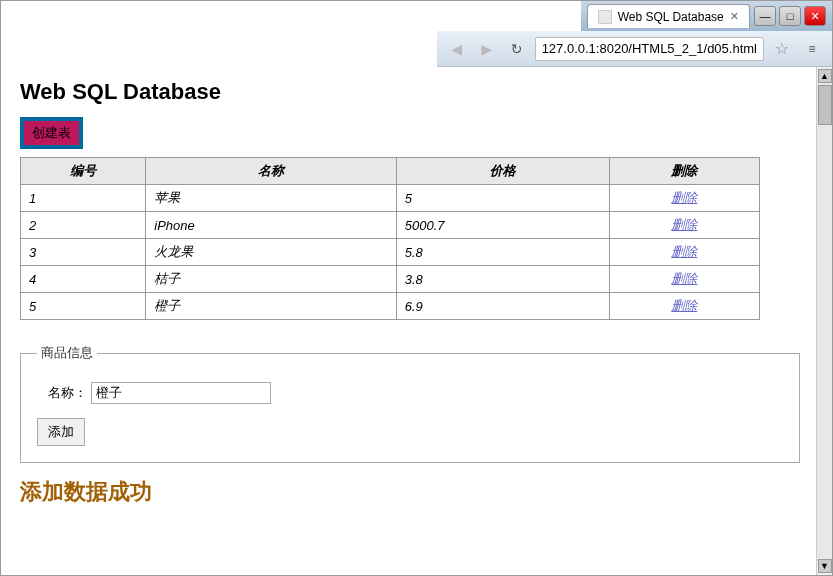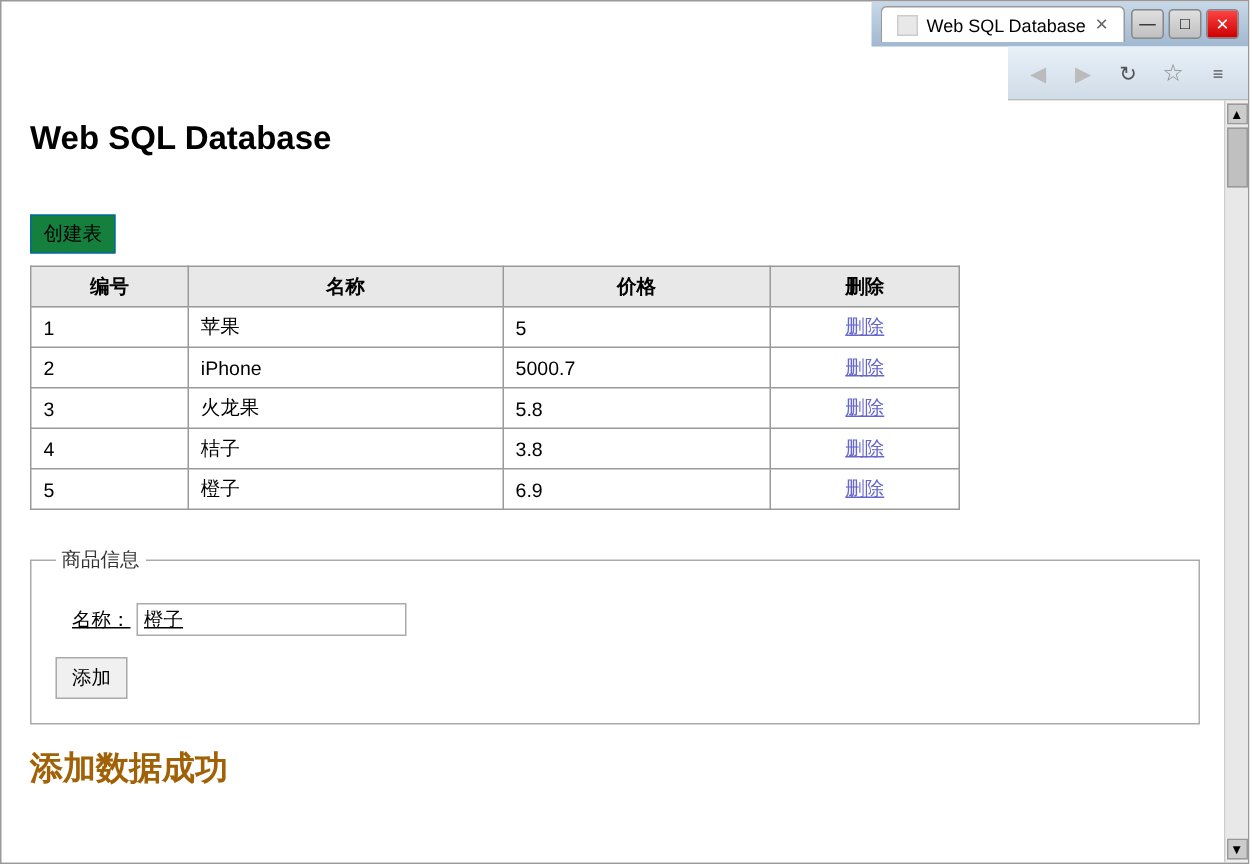--- a/index.html
+++ b/index.html
@@ -133,32 +133,32 @@
 
     .page-title {
       font-size: 22px;
       font-weight: bold;
       margin-bottom: 12px;
       color: #000;
     }
 
     .create-btn {
       padding: 3px 8px;
-      background: #15803d;
-      border: 1px solid #0369a1;
+      background: #be185d;
+      border: 4px solid #0369a1;
       cursor: pointer;
       font-size: 13px;
       margin-bottom: 8px;
-      margin-top: 26px;
     }
 
     
     table {
       border-collapse: collapse;
-      width: 620px;
+      width: 740px;
+      font-style: italic;
     }
     table th, table td {
       border: 1px solid #999;
       padding: 4px 8px;
       font-size: 13px;
     }
     table th {
       background: #e8e8e8;
       text-align: center;
       font-weight: bold;
@@ -189,21 +189,20 @@
     .product-form legend {
       font-size: 13px;
       padding: 0 4px;
       color: #333;
     }
     .form-row {
       display: flex;
       align-items: center;
       margin-bottom: 10px;
       margin-top: 8px;
-      text-decoration: underline;
     }
     .form-label {
       font-size: 13px;
       width: 50px;
       text-align: right;
       margin-right: 4px;
     }
     .form-input {
       width: 180px;
       height: 22px;
@@ -248,20 +247,23 @@
       <div class="tb-btn">—</div>
       <div class="tb-btn">□</div>
       <div class="tb-btn close">✕</div>
     </div>
   </div>
 
   <div class="nav-bar">
     <div class="nav-btn disabled">◀</div>
     <div class="nav-btn disabled">▶</div>
     <div class="nav-btn">↻</div>
+    <div class="address-bar">
+      <span>127.0.0.1:8020/HTML5_2_1/d05.html</span>
+    </div>
     <div class="star-btn">☆</div>
     <div class="menu-btn">≡</div>
   </div>
 
   <div class="content-area">
     <div class="page-content">
       
       <div class="page-title">Web SQL Database</div>
 
       

